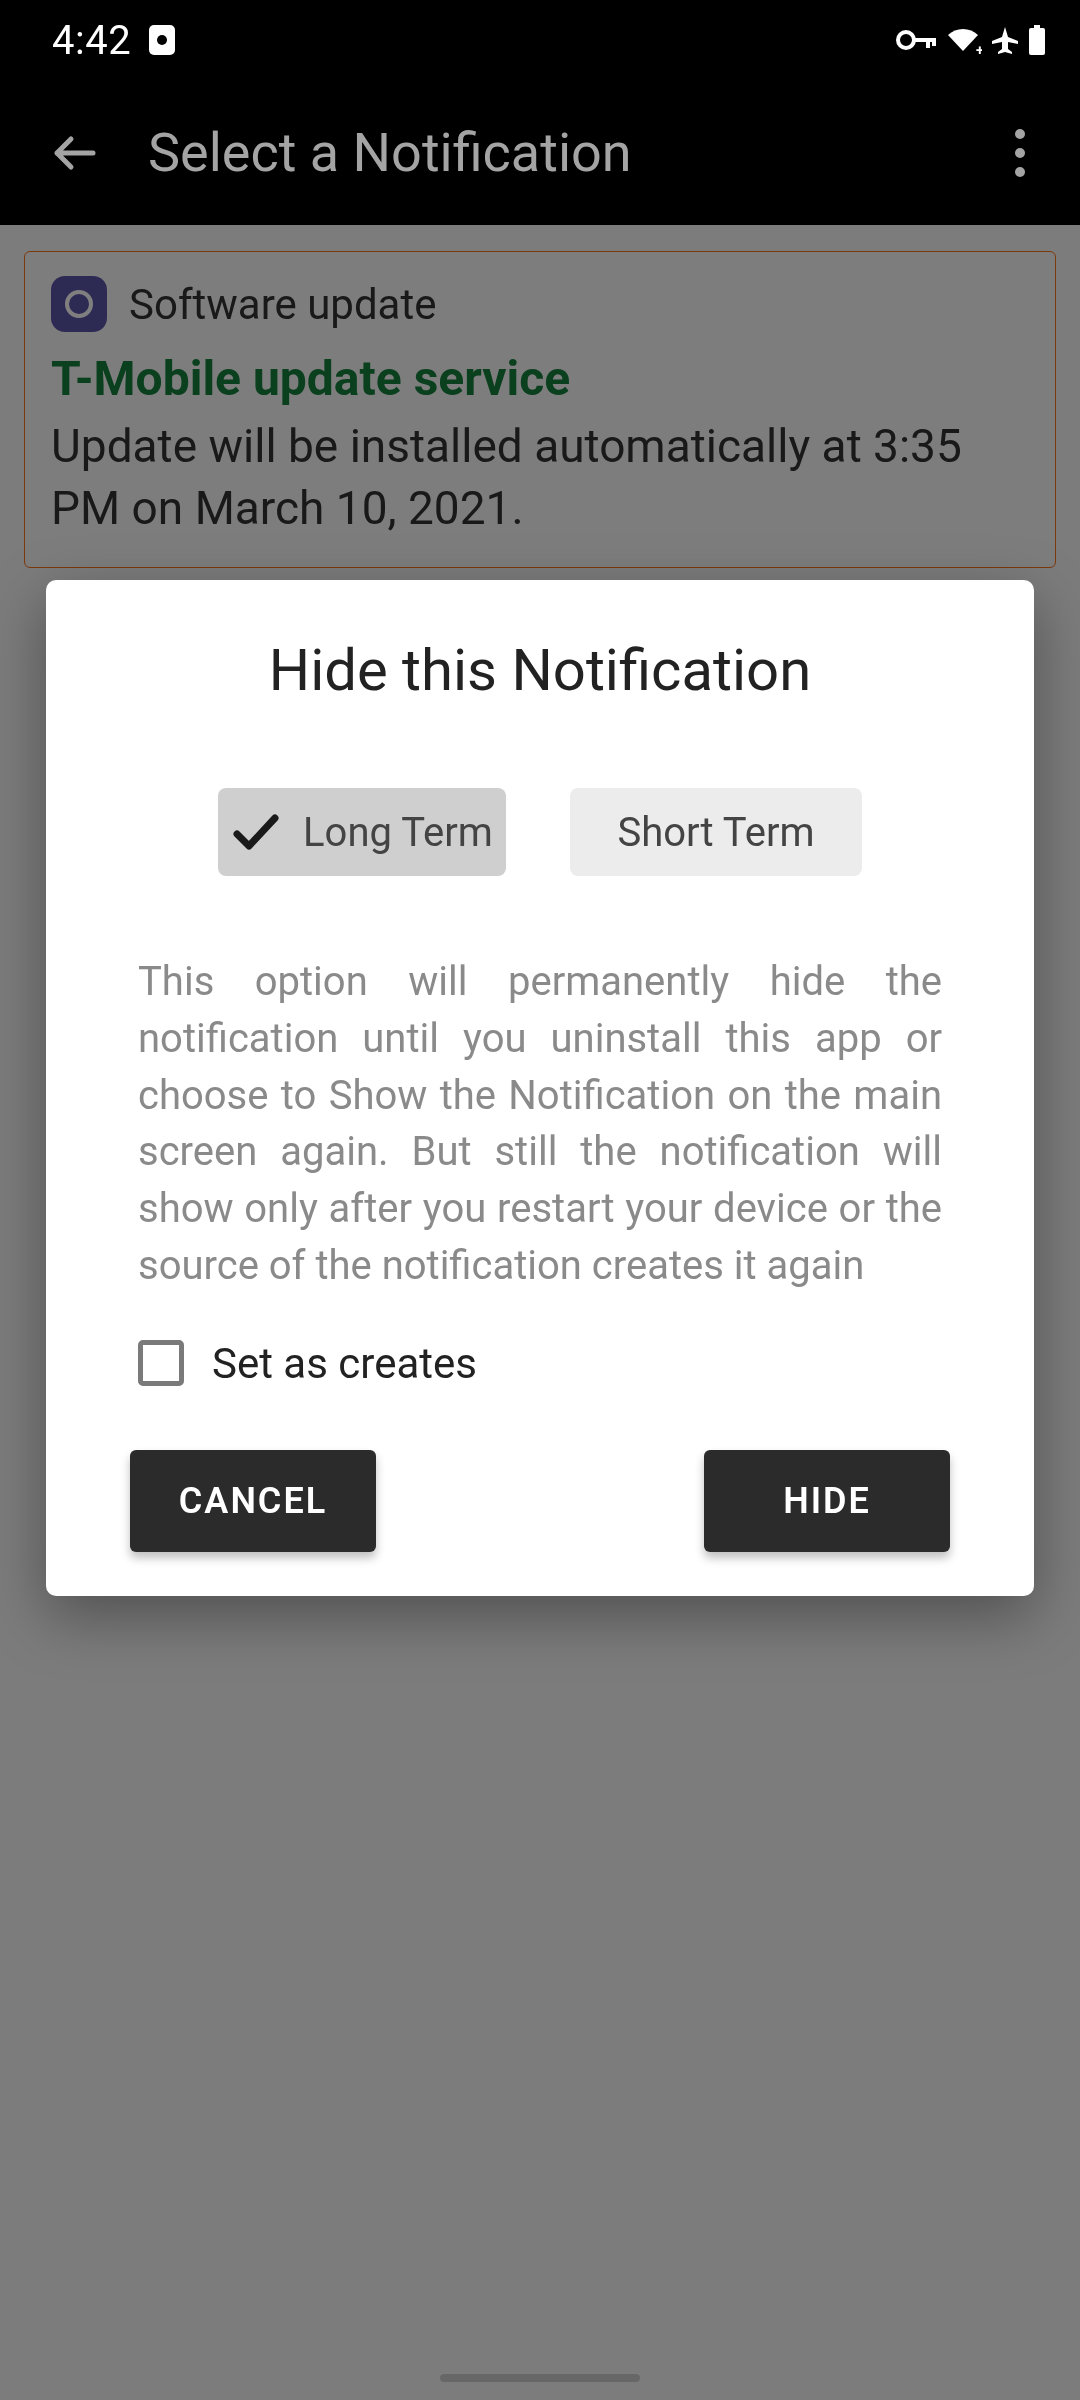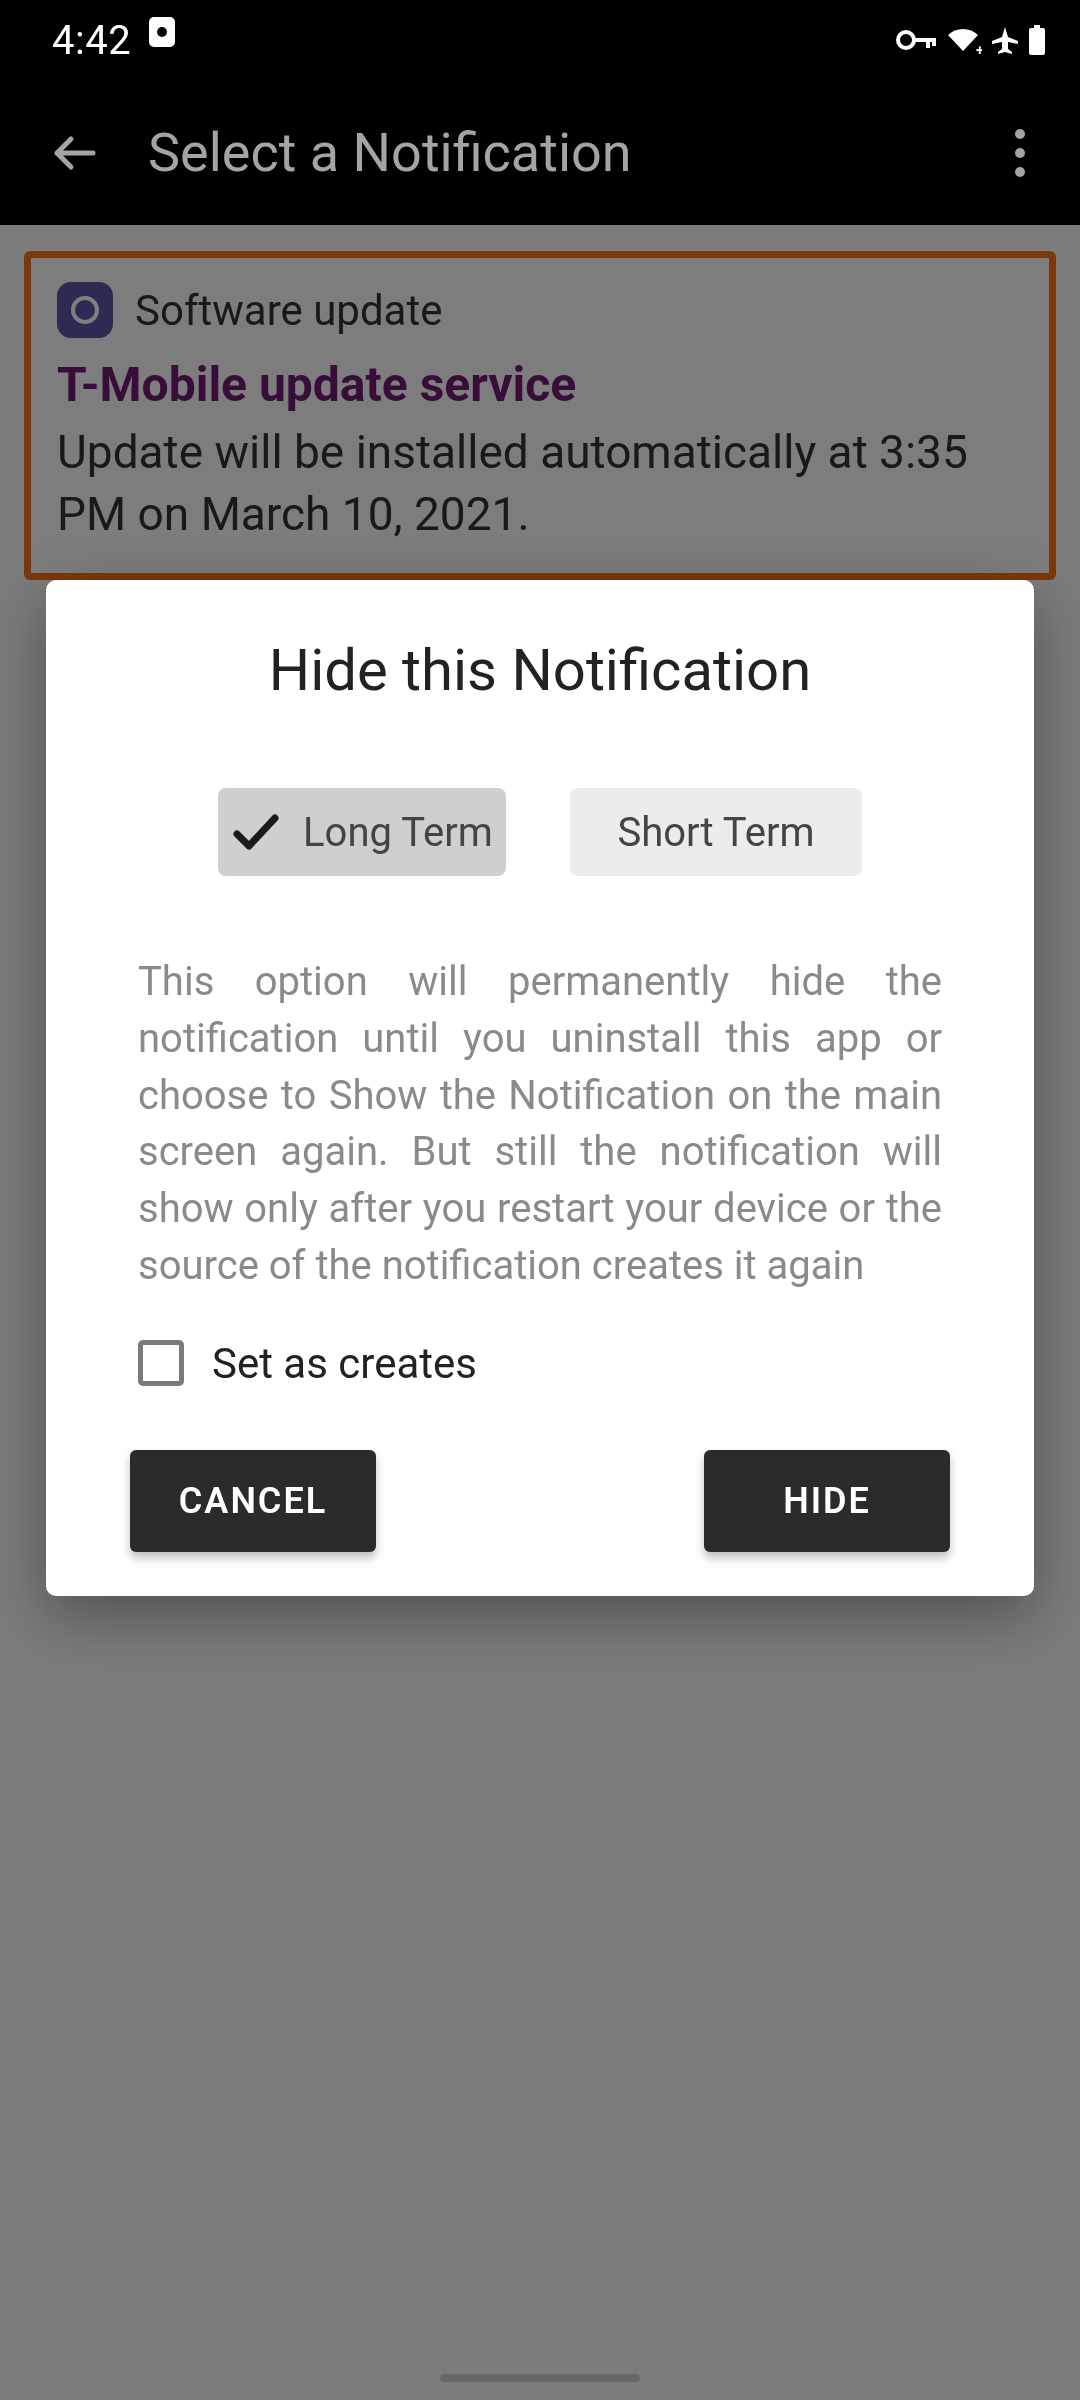--- a/index.html
+++ b/index.html
@@ -1,43 +1,43 @@
 <!DOCTYPE html>
 <html><head>
   <meta charset="utf-8">
   <style>
     * { margin: 0; padding: 0; box-sizing: border-box; -webkit-font-smoothing: antialiased; }
     html, body { width: 1080px; height: 2400px; font-family: Roboto, "Segoe UI", Arial, sans-serif; background: #000; overflow: hidden; }
     .screen { position: relative; width: 1080px; height: 2400px; background: #000; }
 
     
     .status-bar { display: flex; align-items: center; justify-content: space-between; height: 80px; padding: 0 34px 0 52px; color: #fff; }
-    .status-left { display: flex; align-items: flex-start; gap: 18px; }
+    .status-left { display: flex; align-items: center; gap: 18px; }
     .status-time { font-size: 40px; font-weight: 400; letter-spacing: 0.5px; color: #fff; }
     .status-right { display: flex; align-items: center; gap: 8px; }
     .status-icon svg { display: block; }
     .sq-icon { width: 26px; height: 30px; border-radius: 5px; background: #fff; display: flex; align-items: center; justify-content: center; }
     .sq-dot { width: 10px; height: 10px; background: #000; border-radius: 50%; }
 
     
     .app-bar { display: flex; align-items: center; height: 145px; padding: 0 24px 0 38px; }
     .back-btn { width: 72px; height: 72px; display: flex; align-items: center; justify-content: center; }
     .app-title { flex: 1; font-size: 54px; font-weight: 400; color: #a4a4a4; margin-left: 38px; }
     .overflow-btn { width: 72px; height: 72px; display: flex; flex-direction: column; align-items: center; justify-content: center; gap: 9px; }
     .overflow-dot { width: 10px; height: 10px; border-radius: 50%; background: #a4a4a4; }
 
     
     .content-wrap { position: absolute; top: 225px; left: 0; right: 0; bottom: 0; background: #f8f8f8; }
     .dim { position: absolute; inset: 0; background: rgba(0,0,0,0.5); }
-    .notif-card { margin: 26px 24px 0 24px; border: 7px solid #f97316; border-radius: 6px; background: #fbfbfb; padding: 24px 26px 28px 26px; }
+    .notif-card { margin: 26px 24px 0 24px; border: 1px solid #f97316; border-radius: 6px; background: #fbfbfb; padding: 24px 26px 28px 26px; }
     .notif-header { display: flex; align-items: center; gap: 22px; margin-bottom: 18px; }
     .notif-app-icon { width: 56px; height: 56px; border-radius: 14px; background: #5b55a8; display: flex; align-items: center; justify-content: center; }
     .notif-app-icon-inner { width: 28px; height: 28px; border: 4px solid #fff; border-radius: 50%; position: relative; }
     .notif-app-name { font-size: 42px; color: #333; }
-    .notif-title { font-size: 48px; font-weight: 700; color: #701a75; margin-bottom: 8px; }
+    .notif-title { font-size: 48px; font-weight: 700; color: #15803d; margin-bottom: 8px; }
     .notif-body { font-size: 46px; color: #333; line-height: 1.35; }
 
     
     .dialog { position: absolute; left: 46px; right: 46px; top: 580px; background: #fff; border-radius: 10px; padding: 56px 0 44px 0; box-shadow: 0 20px 60px rgba(0,0,0,0.35); }
     .dialog-title { font-size: 58px; font-weight: 400; color: #222; text-align: center; margin-bottom: 84px; }
 
     .toggle-row { display: flex; justify-content: center; gap: 64px; margin-bottom: 78px; padding: 0 40px; }
     .toggle-btn { display: flex; align-items: center; justify-content: center; gap: 24px; height: 88px; border-radius: 8px; font-size: 40px; color: #444; }
     .toggle-long { width: 288px; background: #cfcfcf; }
     .toggle-short { width: 292px; background: #ececec; }

